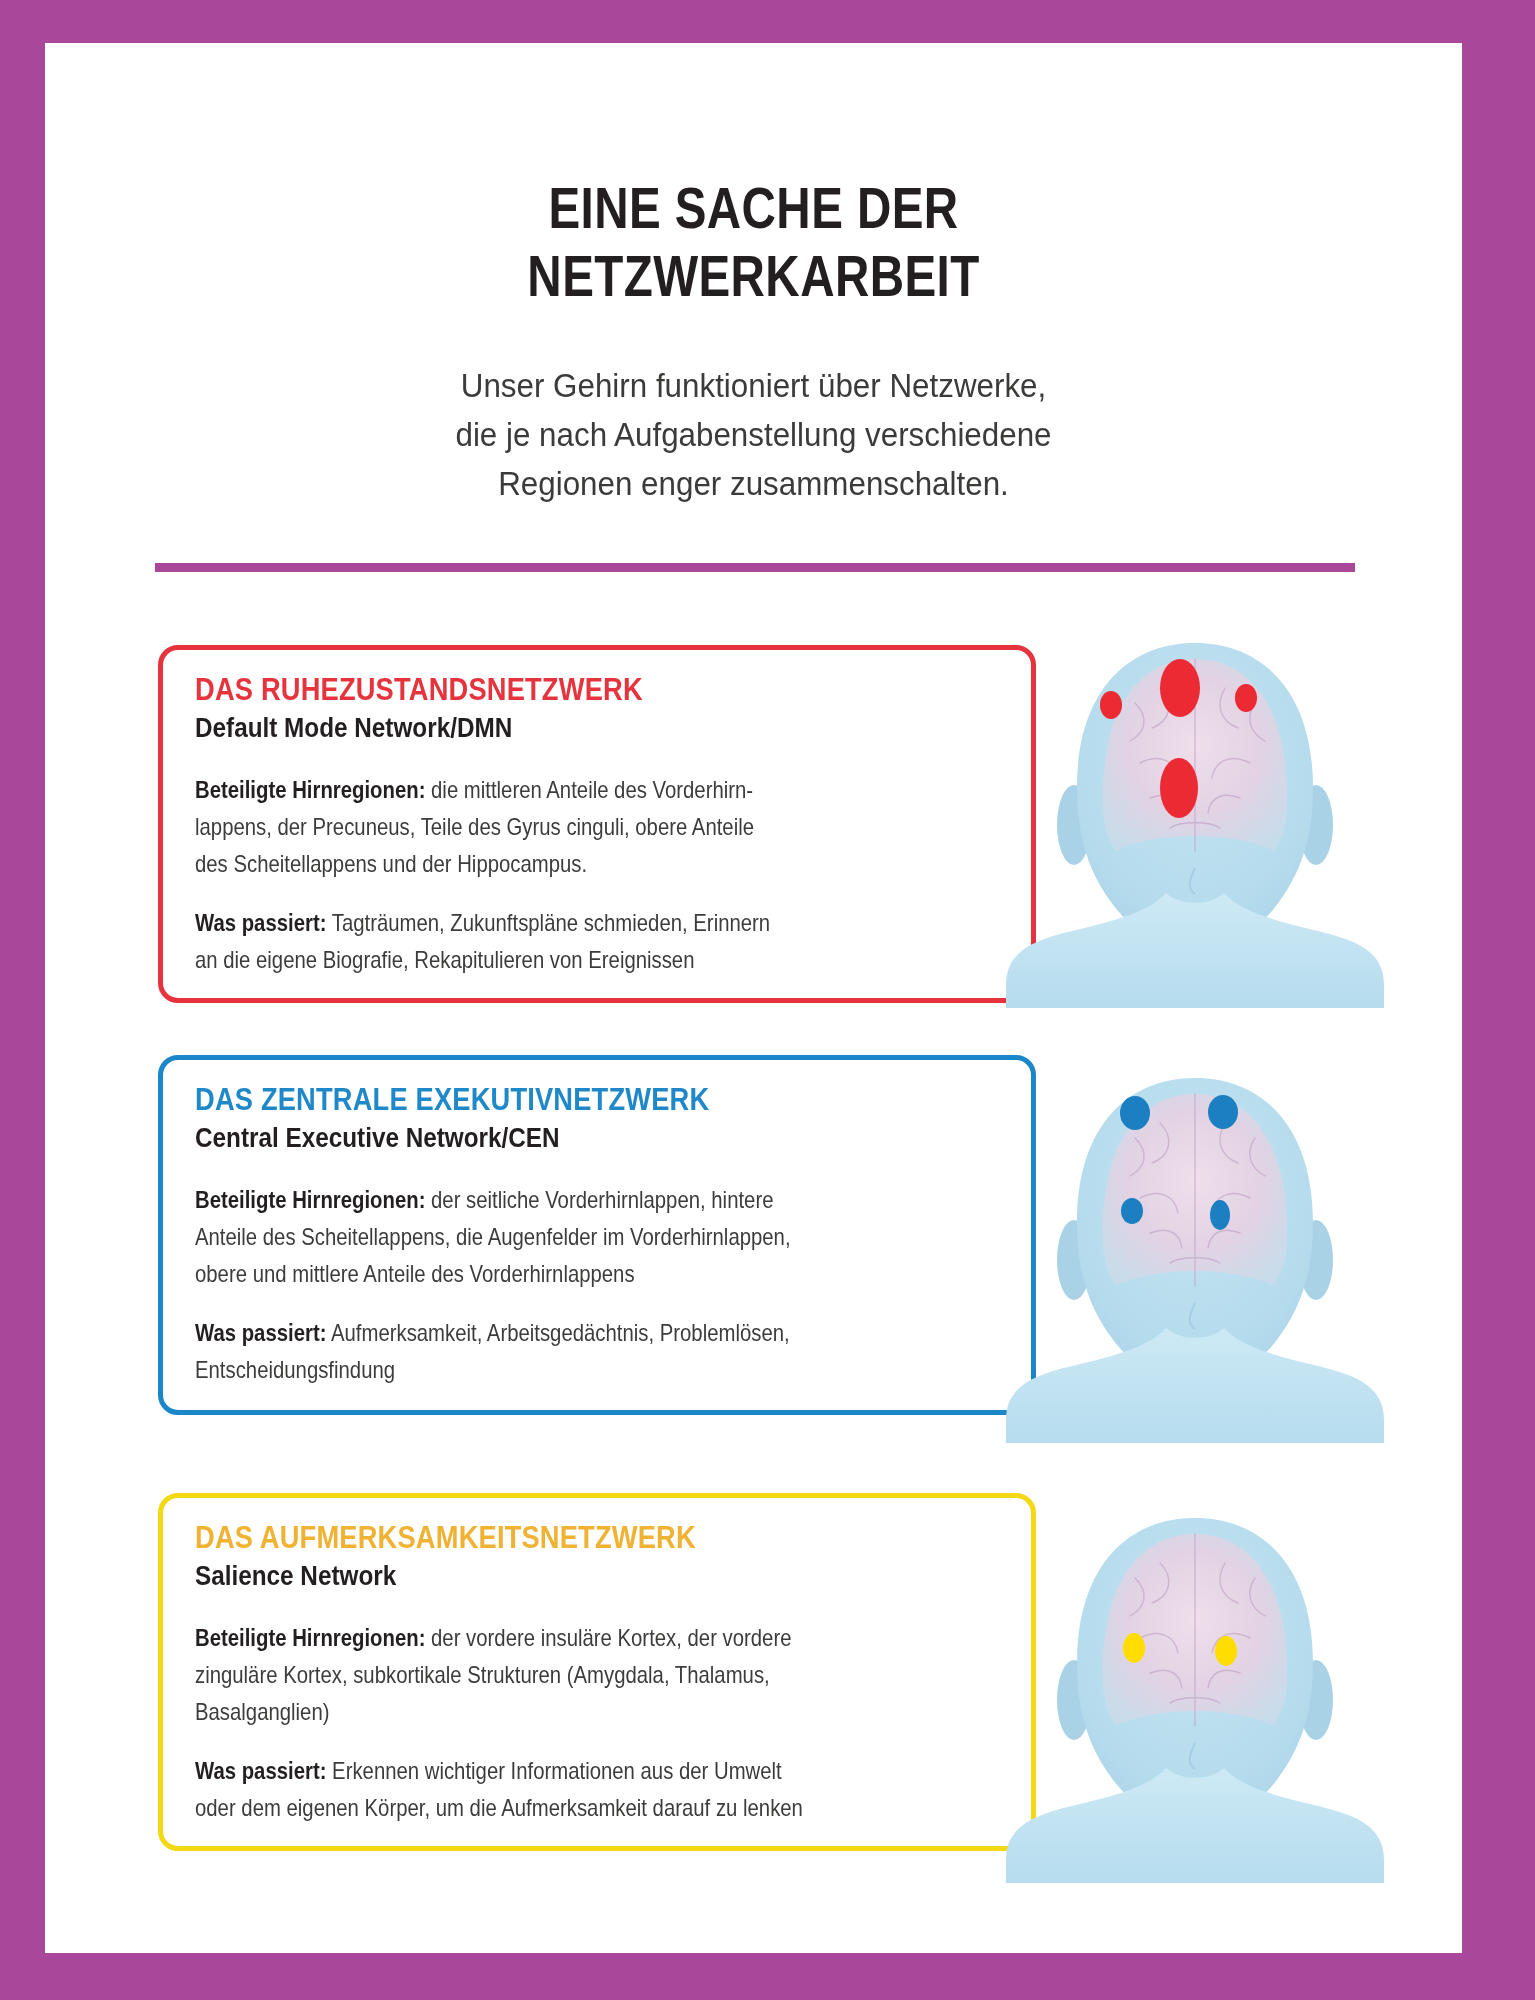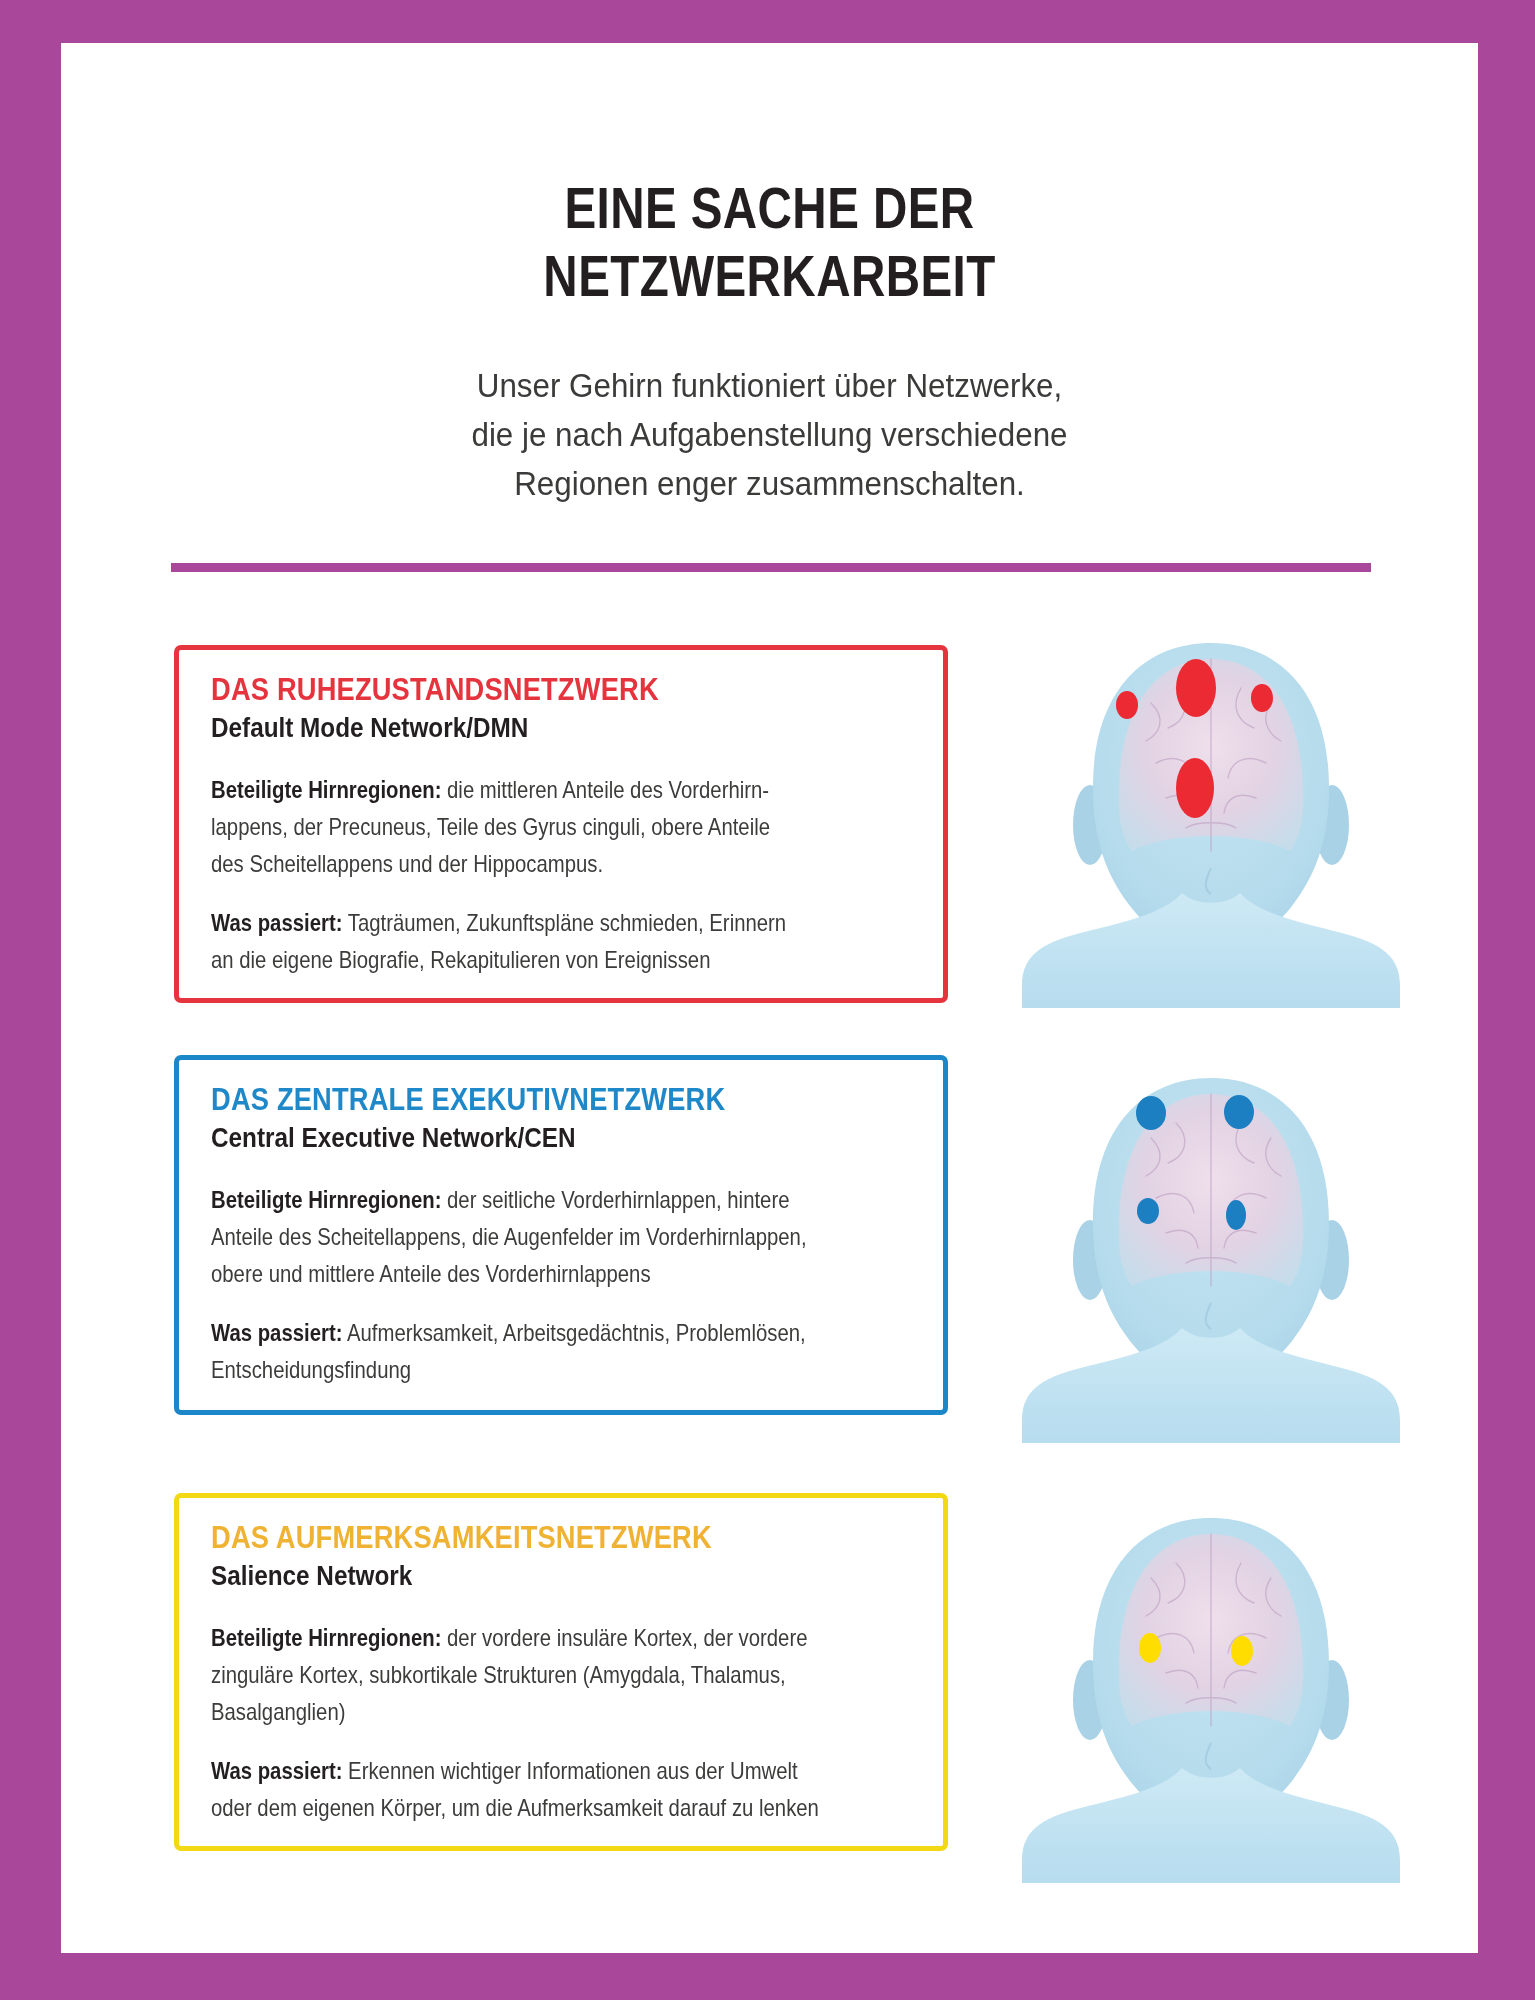--- a/index.html
+++ b/index.html
@@ -4,21 +4,20 @@
 <style>
   html,body{margin:0;padding:0;background:#e9e9e9;}
   #canvas{
     position:relative;width:1535px;height:2000px;
     background:#A9489B;overflow:hidden;
     font-family:"Liberation Sans",sans-serif;
   }
   .content{
     position:absolute;left:45px;top:43px;width:1417px;height:1910px;
     background:#ffffff;
-    margin-left:16px;
   }
   .main-title{
     position:absolute;top:92px;left:0;width:100%;
     text-align:center;color:#231f20;
     font-size:58px;line-height:68px;font-weight:700;
     white-space:pre-line;
     transform:scaleX(.82);transform-origin:50% 50%;
     letter-spacing:.5px;
   }
   .subtitle{
@@ -26,22 +25,22 @@
     text-align:center;color:#3b3b3a;
     font-size:33px;line-height:49px;font-weight:300;
     white-space:pre-line;
     transform:scaleX(.95);transform-origin:50% 50%;
   }
   .divider{
     position:absolute;left:110px;top:520px;width:1200px;height:9px;
     background:#A9489B;
   }
   .card{
-    position:absolute;left:113px;width:774px;box-sizing:border-box;
-    border:5px solid #888;border-radius:7px;background:#fff;
+    position:absolute;left:113px;width:878px;box-sizing:border-box;
+    border:5px solid #888;border-radius:20px;background:#fff;
     padding:21px 28px 20px 32px;
   }
   .c0{top:602px;min-height:345px;}
   .c1{top:1012px;min-height:360px;}
   .c2{top:1450px;min-height:355px;}
   .card-title{
     font-size:31px;line-height:38px;font-weight:700;
     transform:scaleX(.88);transform-origin:0 50%;width:113%;
     letter-spacing:.2px;
   }

